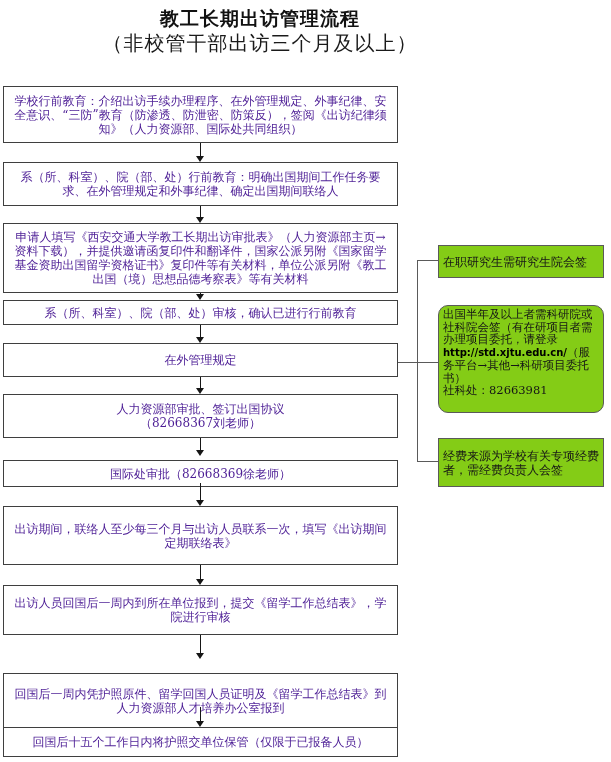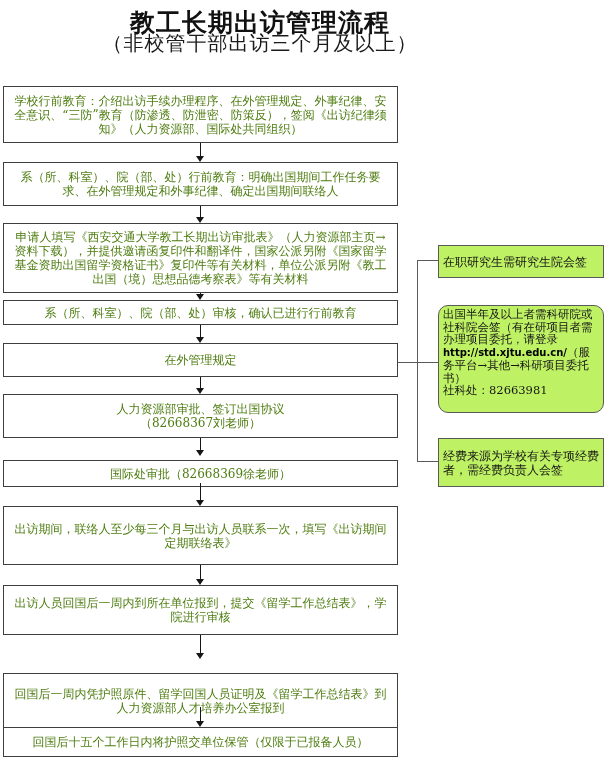--- a/index.html
+++ b/index.html
@@ -6,46 +6,46 @@
   #canvas{
     position:relative;
     width:611px;height:762px;
     background:#ffffff;
     font-family:"DejaVu Serif","Liberation Serif",serif;
     color:#111111;
     overflow:hidden;
   }
   .title{
     position:absolute;left:0;top:6px;width:520px;
-    text-align:center;font-size:25px;font-weight:bold;
+    text-align:center;font-size:19px;font-weight:bold;
     letter-spacing:1px;color:#111;
   }
   .subtitle{
     position:absolute;left:0;top:30px;width:520px;
     text-align:center;font-size:20px;font-weight:normal;
     letter-spacing:1px;color:#1a1a1a;
   }
   .fbox{
     position:absolute;left:3px;width:395px;
     box-sizing:border-box;border:1px solid #3f3f3f;
     display:flex;align-items:center;justify-content:center;
     background:#ffffff;
   }
   .fbox .txt{
     display:block;width:100%;
     padding:0 10px;box-sizing:border-box;
     text-align:center;
     font-size:12px;line-height:14px;
     white-space:pre-line;
-    color:#4d7c0f;
+    color:#4c1d95;
   }
   .sbox{
     position:absolute;left:438px;width:166px;
     box-sizing:border-box;border:1px solid #5a5a5a;
-    background:#bef264;
+    background:#84cc16;
     font-size:12px;line-height:14px;color:#161616;
     padding:2px 4px;overflow:hidden;
   }
   .sbox.center{display:flex;align-items:center;}
   .sbox-research{font-size:11.5px;line-height:12.5px;border-radius:10px;}
   .url{
     font-family:"DejaVu Sans","Liberation Sans",sans-serif;
     font-weight:bold;font-size:10px;color:#000;
   }
   .arrow{position:absolute;left:196px;width:9px;}

